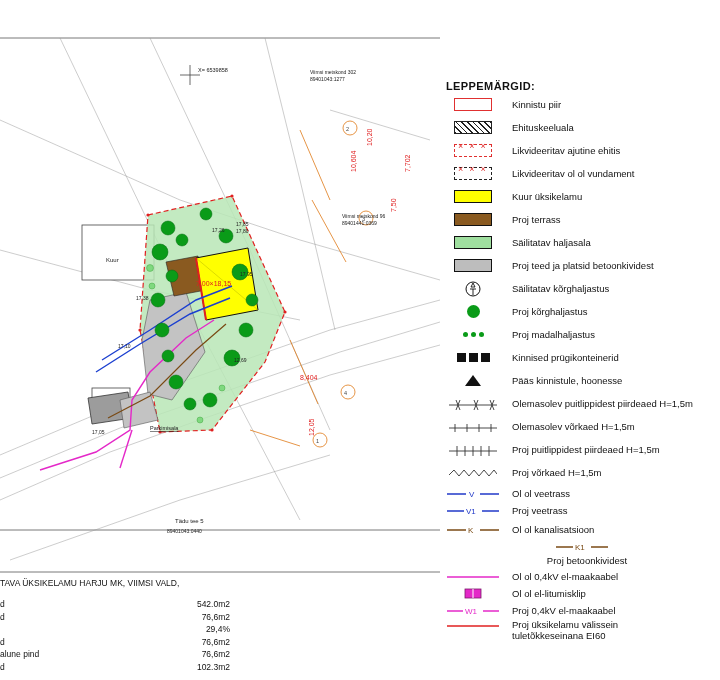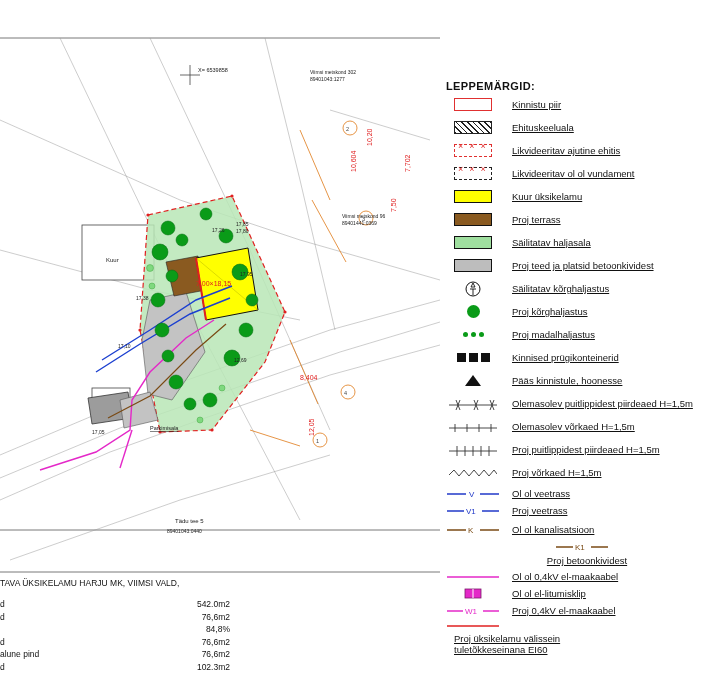--- a/index.html
+++ b/index.html
@@ -25,21 +25,21 @@
     font-size:11px;font-weight:bold;letter-spacing:.4px;
     margin:0 0 2px 2px;
   }
   .leg-row{
     display:flex;align-items:center;min-height:21px;margin-bottom:2px;
   }
   .leg-sym{
     width:58px;min-width:58px;height:17px;position:relative;
     display:flex;align-items:center;justify-content:center;
   }
-  .leg-lab{font-size:9.5px;line-height:11px;padding-left:10px;text-decoration:underline;}
+  .leg-lab{font-size:9.5px;line-height:11px;padding-left:10px;}
 
   
   .sw{width:38px;height:13px;box-sizing:border-box;}
   .s-kinnistu{border:1px solid #e03030;background:#fff;}
   .s-ehituskeelu{border:1px solid #222;background:
      repeating-linear-gradient(45deg,#222 0 1px,#fff 1px 4px);}
   .s-likv-ajutine{border:1px dashed #e03030;background:#fff;position:relative;}
   .s-likv-ajutine::after{content:"×××";position:absolute;left:3px;top:-4px;
      font-size:9px;color:#e03030;letter-spacing:6px;}
   .s-likv-vundament{border:1px dashed #222;background:#fff;position:relative;}
@@ -220,21 +220,21 @@
       <div class="nrow">
         <span class="nlab">d</span>
         <span class="nval">542.0m2</span>
       </div>
       <div class="nrow">
         <span class="nlab">d</span>
         <span class="nval">76,6m2</span>
       </div>
       <div class="nrow">
         <span class="nlab"></span>
-        <span class="nval">84,8%</span>
+        <span class="nval">29,4%</span>
       </div>
       <div class="nrow">
         <span class="nlab"></span>
         <span class="nval"></span>
       </div>
       <div class="nrow">
         <span class="nlab">d</span>
         <span class="nval">76,6m2</span>
       </div>
       <div class="nrow">
@@ -477,21 +477,21 @@
     <div class="leg-sym">
       <svg width="52" height="12">
           <line x1="0" y1="6" x2="52" y2="6" stroke="#e428c8" stroke-width="1.5"></line>
         <rect x="16" y="0" width="20" height="12" fill="#fff"></rect>
         <text x="18" y="9" font-size="8" fill="#e428c8" font-family="Liberation Sans, sans-serif">W1</text>
         </svg>
     </div>
     <div class="leg-lab">Proj 0,4kV el-maakaabel</div>
   </div>
 
-  <div class="leg-row" style="min-height:24px;align-items:flex-start;flex-direction:column;">
+  <div class="leg-row" style="min-height:24px;align-items:flex-start;">
     <div class="leg-sym" style="height:14px;">
       <svg width="52" height="10">
           <line x1="0" y1="5" x2="52" y2="5" stroke="#e02020" stroke-width="1.6"></line>
         </svg>
     </div>
     <div class="leg-lab" style="white-space:pre-line;">Proj üksikelamu välissein
 tuletõkkeseinana EI60</div>
   </div>
 </div>
 

